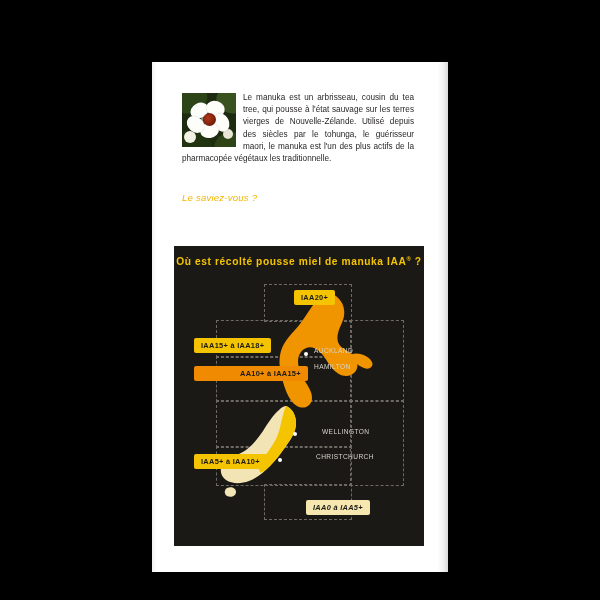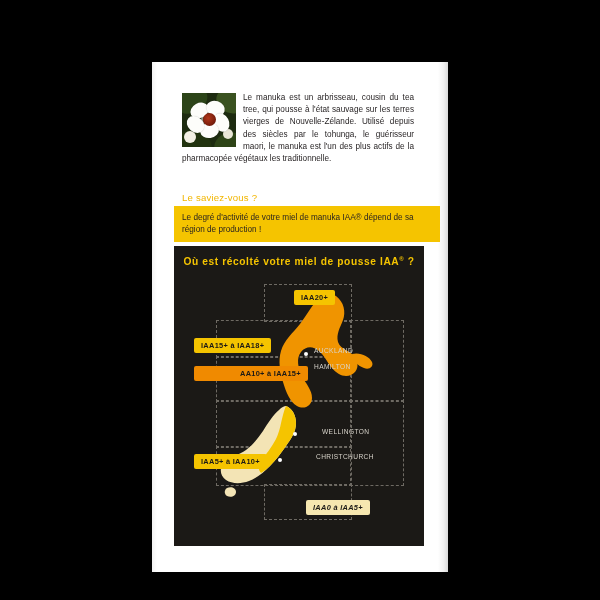--- a/index.html
+++ b/index.html
@@ -122,20 +122,21 @@
     background: #e9e6d6;
   }
 
   
   .saviez {
     position: absolute;
     left: 30px;
     top: 130px;
     font-size: 9.6px;
     color: #f2b600;
+    font-style: italic;
     letter-spacing: .2px;
   }
 
   .fact-band {
     position: absolute;
     left: 22px;
     top: 144px;
     width: 250px;
     background: #f5c400;
     padding: 6px 8px 7px 8px;
@@ -243,27 +244,24 @@
         <span class="petal p3"></span>
           <span class="petal p4"></span>
         <span class="petal p5"></span>
         <span class="center"></span>
       </div>
       <div class="intro-flow">Le manuka est un arbrisseau, cousin du tea tree, qui pousse à l'état sauvage sur les terres vierges de Nouvelle-Zélande. Utilisé depuis des siècles par le tohunga, le guérisseur maori, le manuka est l'un des plus actifs de la pharmacopée végétaux les traditionnelle.</div>
     </div>
 
     <div class="saviez">Le saviez-vous ?</div>
 
-    <div class="fact-band">
-      <div class="txt">Le degré d'activité de votre miel de manuka IAA® dépend de sa région de production !</div>
-    </div>
 
     <div class="map-panel">
       <div class="map-title">
-        <span>Où est récolté votre miel de pousse IAA</span><span class="reg">®</span> <span>?</span>
+        <span>Où est récolté pousse miel de manuka IAA</span><span class="reg">®</span> <span>?</span>
       </div>
 
       <div class="grid">
         <div class="dash" style="left:78px;  top:8px;   width:86px;  height:36px;"></div>
         <div class="dash" style="left:30px;  top:44px;  width:134px; height:36px;"></div>
         <div class="dash" style="left:30px;  top:80px;  width:134px; height:44px;"></div>
         <div class="dash" style="left:164px; top:44px;  width:52px;  height:80px;"></div>
         <div class="dash" style="left:30px;  top:124px; width:134px; height:46px;"></div>
         <div class="dash" style="left:30px;  top:170px; width:134px; height:38px;"></div>
         <div class="dash" style="left:164px; top:124px; width:52px;  height:84px;"></div>

